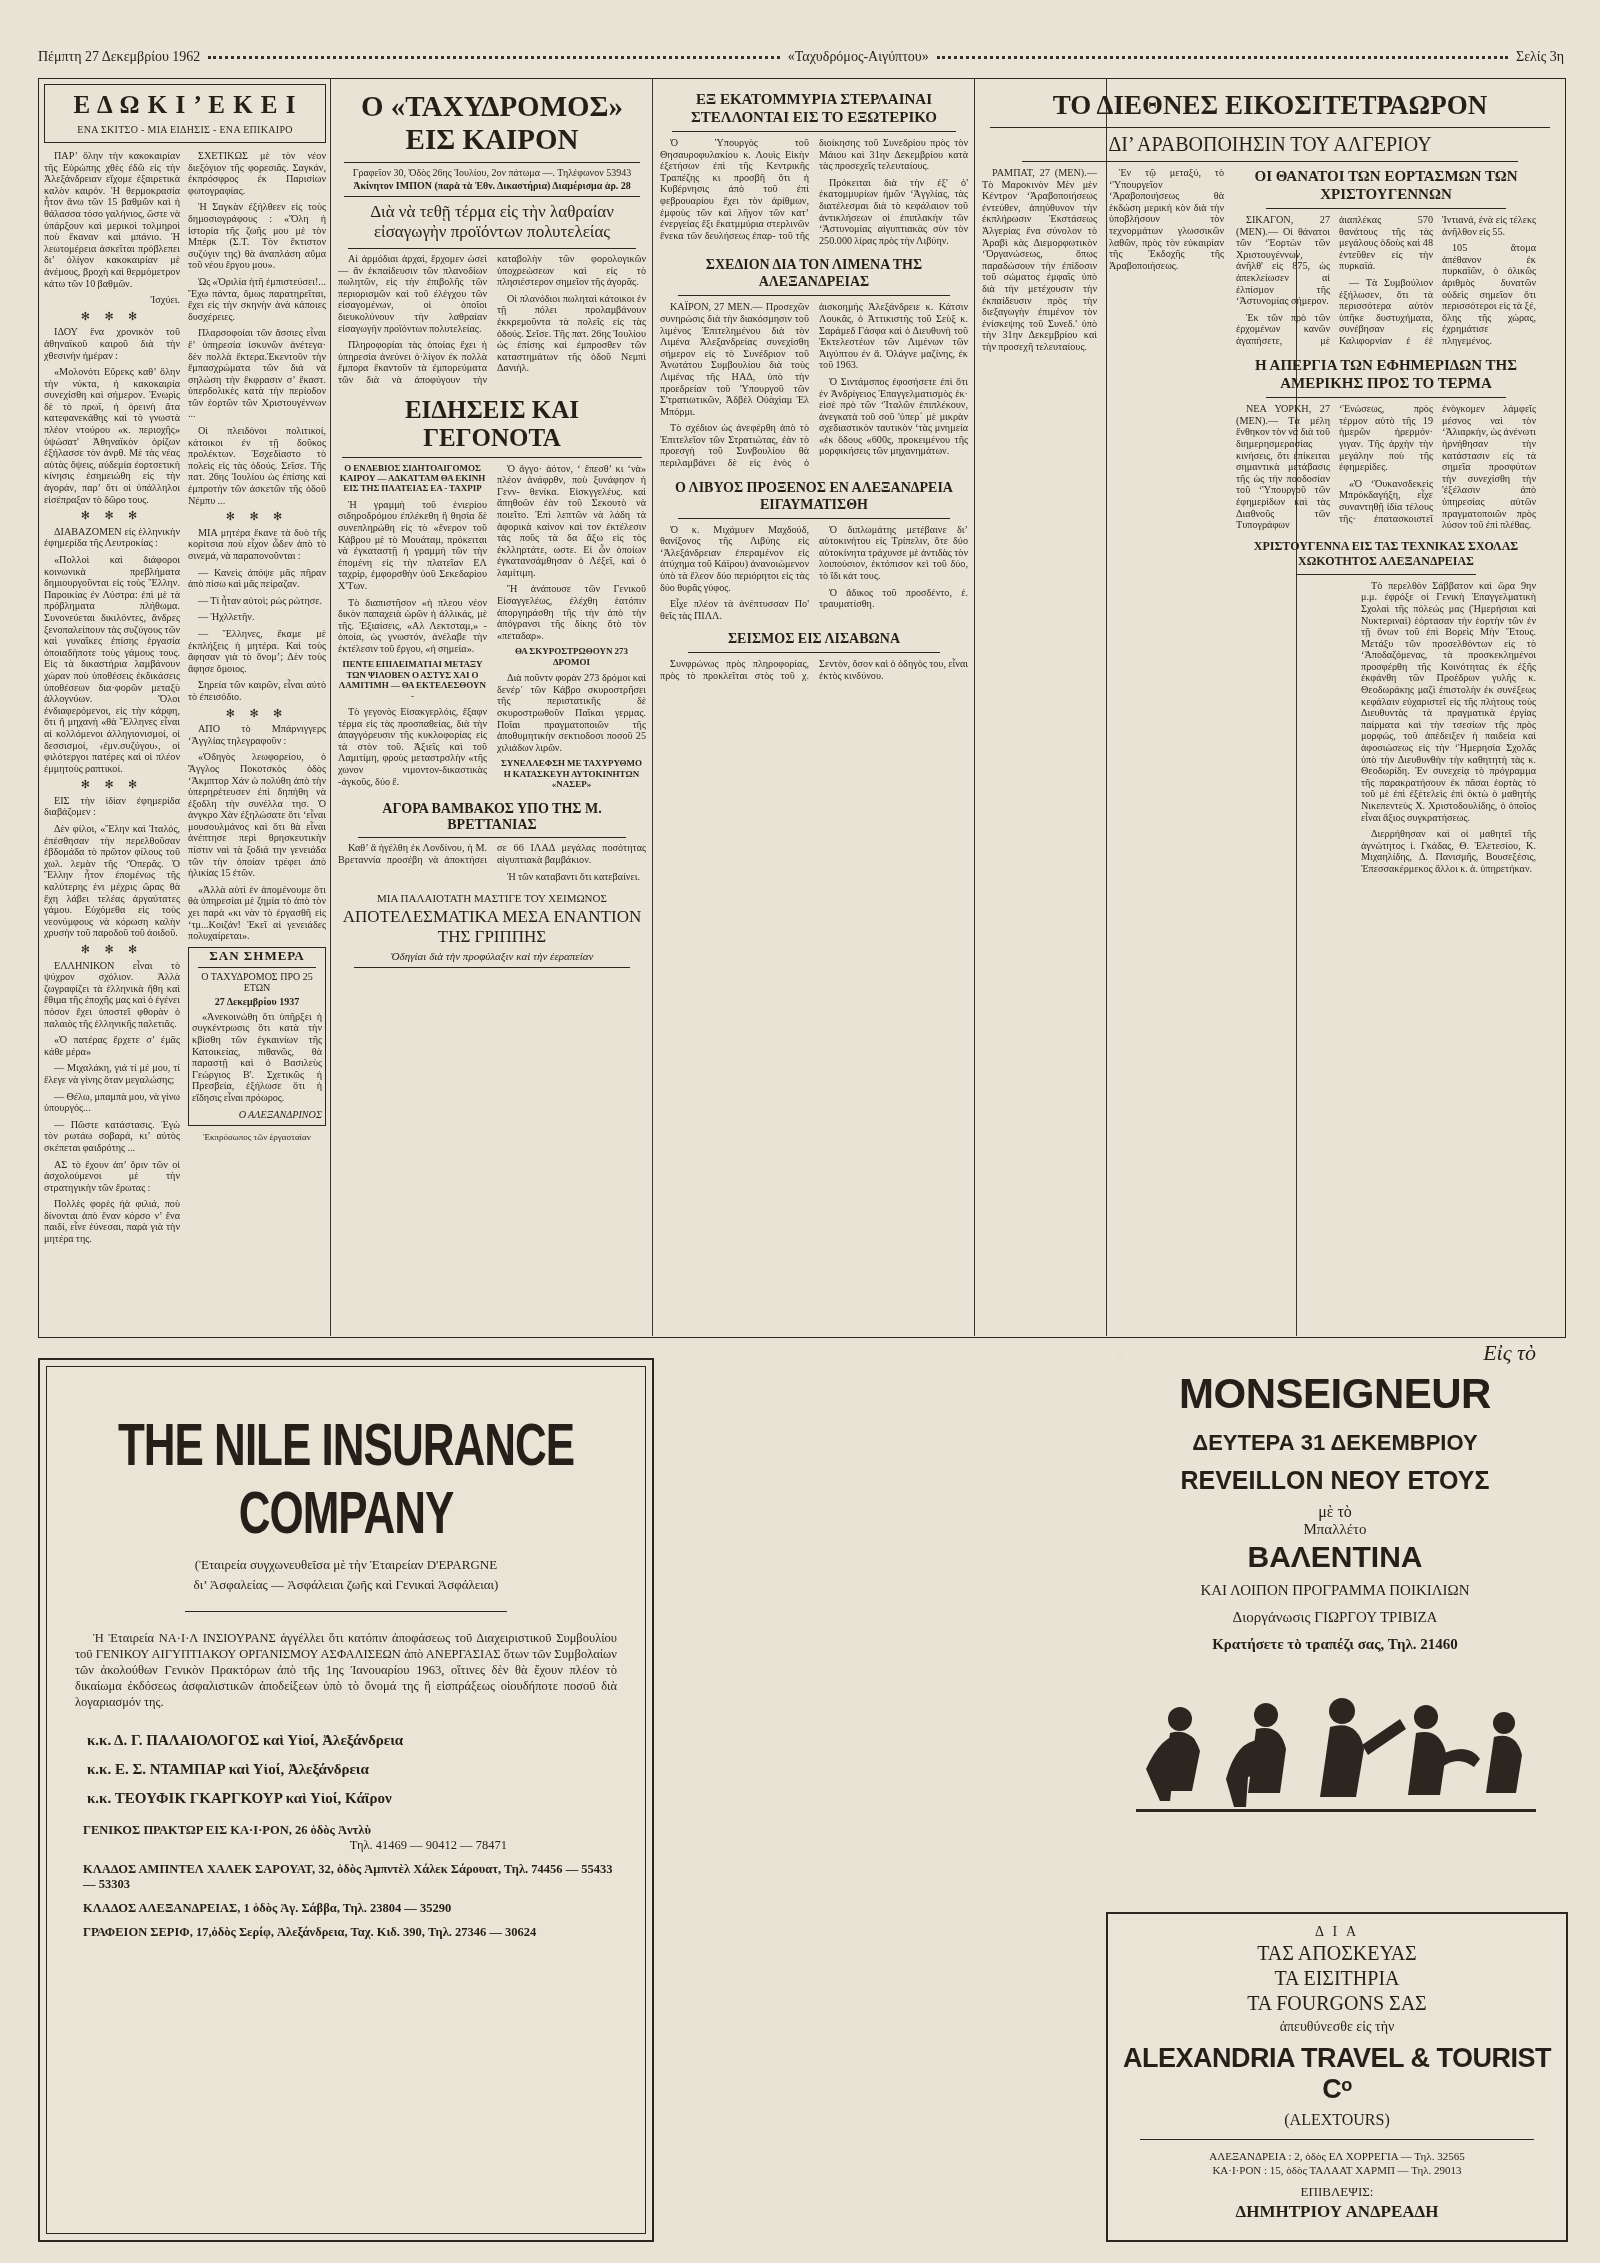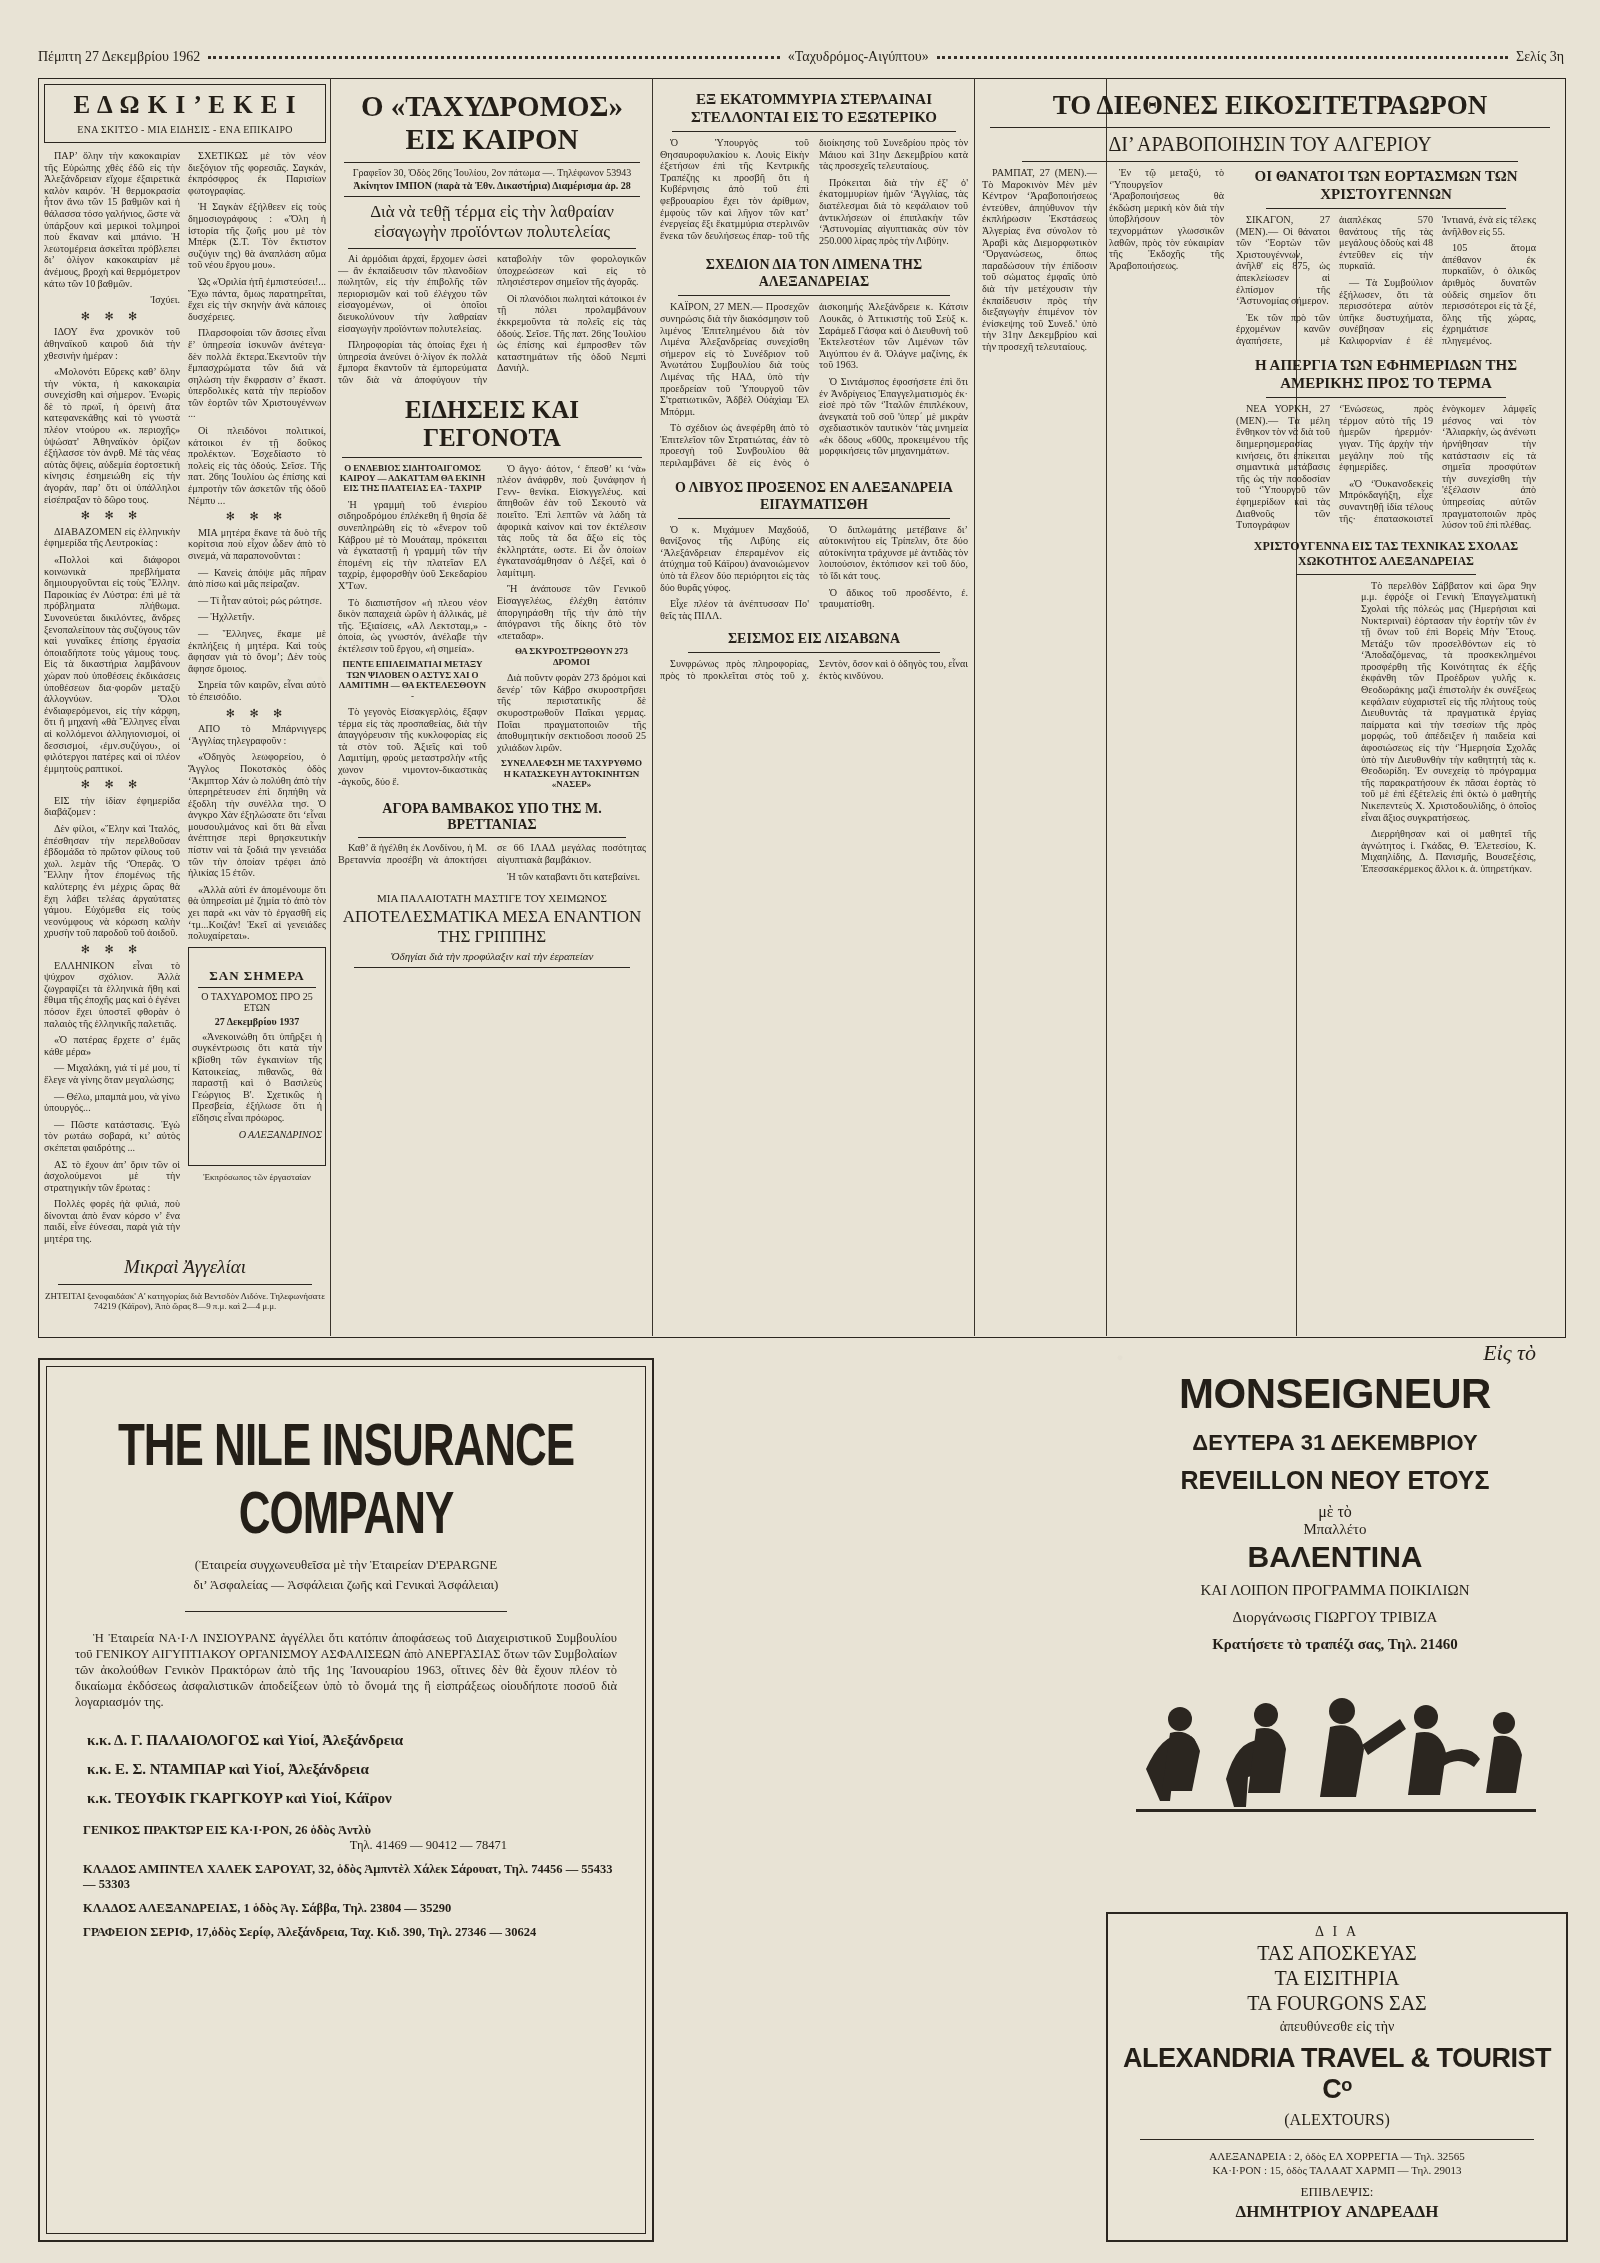--- a/index.html
+++ b/index.html
@@ -114,37 +114,32 @@
           <p>— Κανεὶς ἀπόψε μᾶς πῆραν ἀπὸ πίσω καὶ μᾶς πείραζαν.</p>
           <p>— Τί ἦταν αὐτοὶ; ρώς ρώτησε.</p>
           <p>— Ἡχλλετῆν.</p>
           <p>— Ἕλληνες, ἔκαμε μὲ ἐκπλήξεις ἡ μητέρα. Καὶ τοὺς ἄφησαν γιὰ τὸ ὄνομ’; Δὲν τοὺς ἄφησε ὅμοιος.</p>
           <p>Σηρεία τῶν καιρῶν, εἶναι αὐτὸ τὸ ἐπεισόδιο.</p>
           <div class="star">✻ ✻ ✻</div>
           <p>ΑΠΟ τὸ Μπάρνιγγερς ‘Ἀγγλίας τηλεγραφοῦν :</p>
           <p>«Ὁδηγὸς λεωφορείου, ὁ Ἄγγλος Ποκοτσκὸς ὁδὸς ‘Ἀκμπτορ Χάν ὡ πολύθη ἀπὸ τὴν ὑπερηρέτευσεν ἐπὶ δηπήθη νὰ ἐξοδλη τὴν συνέλλα τησ. Ὁ ἀνγκρο Χὰν ἐξηλώσατε ὅτι ‘εἶναι μουσουλμάνος καὶ ὅτι θὰ εἶναι ἀνέπτησε περὶ θρησκευτικὴν πίστιν ναὶ τὰ ξοδιά την γενειάδα τῶν τὴν ὁποίαν τρέφει ἀπὸ ἡλικίας 15 ἐτῶν.</p>
           <p>«Ἀλλὰ αὐτὶ ἐν ἀπομένουμε ὅτι θὰ ὑπηρεσίαι μὲ ζημία τὸ ἀπὸ τὸν χει παρὰ «κι νὰν τὸ ἐργασθῆ εἰς ‘τμ...Κοιζάν! Ἐκεῖ αἱ γενειάδες πολυχαίρεται».</p>
         </div>
-        <div style="border:1px solid #2b2620;margin-top:4px;padding:20px 3px;">
+        <div style="border:1px solid #2b2620;margin-top:4px;padding:0 3px;">
           <div class="ctr b" style="font-size:13px;letter-spacing:1px;">ΣΑΝ  ΣΗΜΕΡΑ</div>
           <div class="sep" style="margin:3px 6px;"></div>
           <div class="ctr" style="font-size:10px;">Ο ΤΑΧΥΔΡΟΜΟΣ ΠΡΟ 25 ΕΤΩΝ</div>
           <div class="ctr b" style="font-size:10px;margin-top:3px;">27 Δεκεμβρίου 1937</div>
           <div class="body-text" style="margin-top:4px;">
             <p>«Ἀνεκοινώθη ὅτι ὑπῆρξει ἡ συγκέντρωσις ὅτι κατὰ τὴν κβίσθη τῶν ἐγκαινίων τῆς Κατοικείας, πιθανῶς, θὰ παραστῇ καὶ ὁ Βασιλεὺς Γεώργιος Β'. Σχετικῶς ἡ Πρεσβεία, ἐξήλωσε ὅτι ἡ εἴδησις εἶναι πρόωρος.</p>
             <p style="text-align:right;font-style:italic;">Ο ΑΛΕΞΑΝΔΡΙΝΟΣ</p>
           </div>
         </div>
         <div class="ctr" style="font-size:9px;margin-top:6px;">Ἐκπρόσωπος τῶν ἐργασταίαν</div>
       </div>
-    </div>
-    <div style="margin-top:6px;">
-      <div class="ctr" style="font-family:'Liberation Serif',serif;font-size:19px;font-style:italic;">Μικραὶ Ἀγγελίαι</div>
-      <div class="sep"></div>
-      <div class="body-text tiny" style="text-align:center;">ΖΗΤΕΙΤΑΙ ξενοφαιδάσκ' Α' κατηγορίας διὰ Βεντσδὸν Λιδόνε. Τηλεφωνήσατε 74219 (Κάϊρον), Ἀπὸ ὥρας 8—9 π.μ. καὶ 2—4 μ.μ.</div>
     </div>
   </div>
 
   <div class="col" style="left:338px;top:84px;width:308px;height:1248px;">
     <div class="ctr" style="font-size:29px;font-weight:bold;letter-spacing:0px;margin-top:6px;">Ο «ΤΑΧΥΔΡΟΜΟΣ» ΕΙΣ ΚΑΙΡΟΝ</div>
     <div class="sep" style="margin:6px 6px 4px 6px;"></div>
     <div class="ctr" style="font-size:10px;">Γραφεῖον 30, Ὁδὸς 26ης Ἰουλίου, 2ον πάτωμα —. Τηλέφωνον 53943</div>
     <div class="ctr b" style="font-size:10px;margin-top:2px;">Ἀκίνητον ΙΜΠΟΝ (παρὰ τὰ Ἐθν. Δικαστήρια) Διαμέρισμα ἀρ. 28</div>
     <div class="sep" style="margin:5px 6px;"></div>
 

